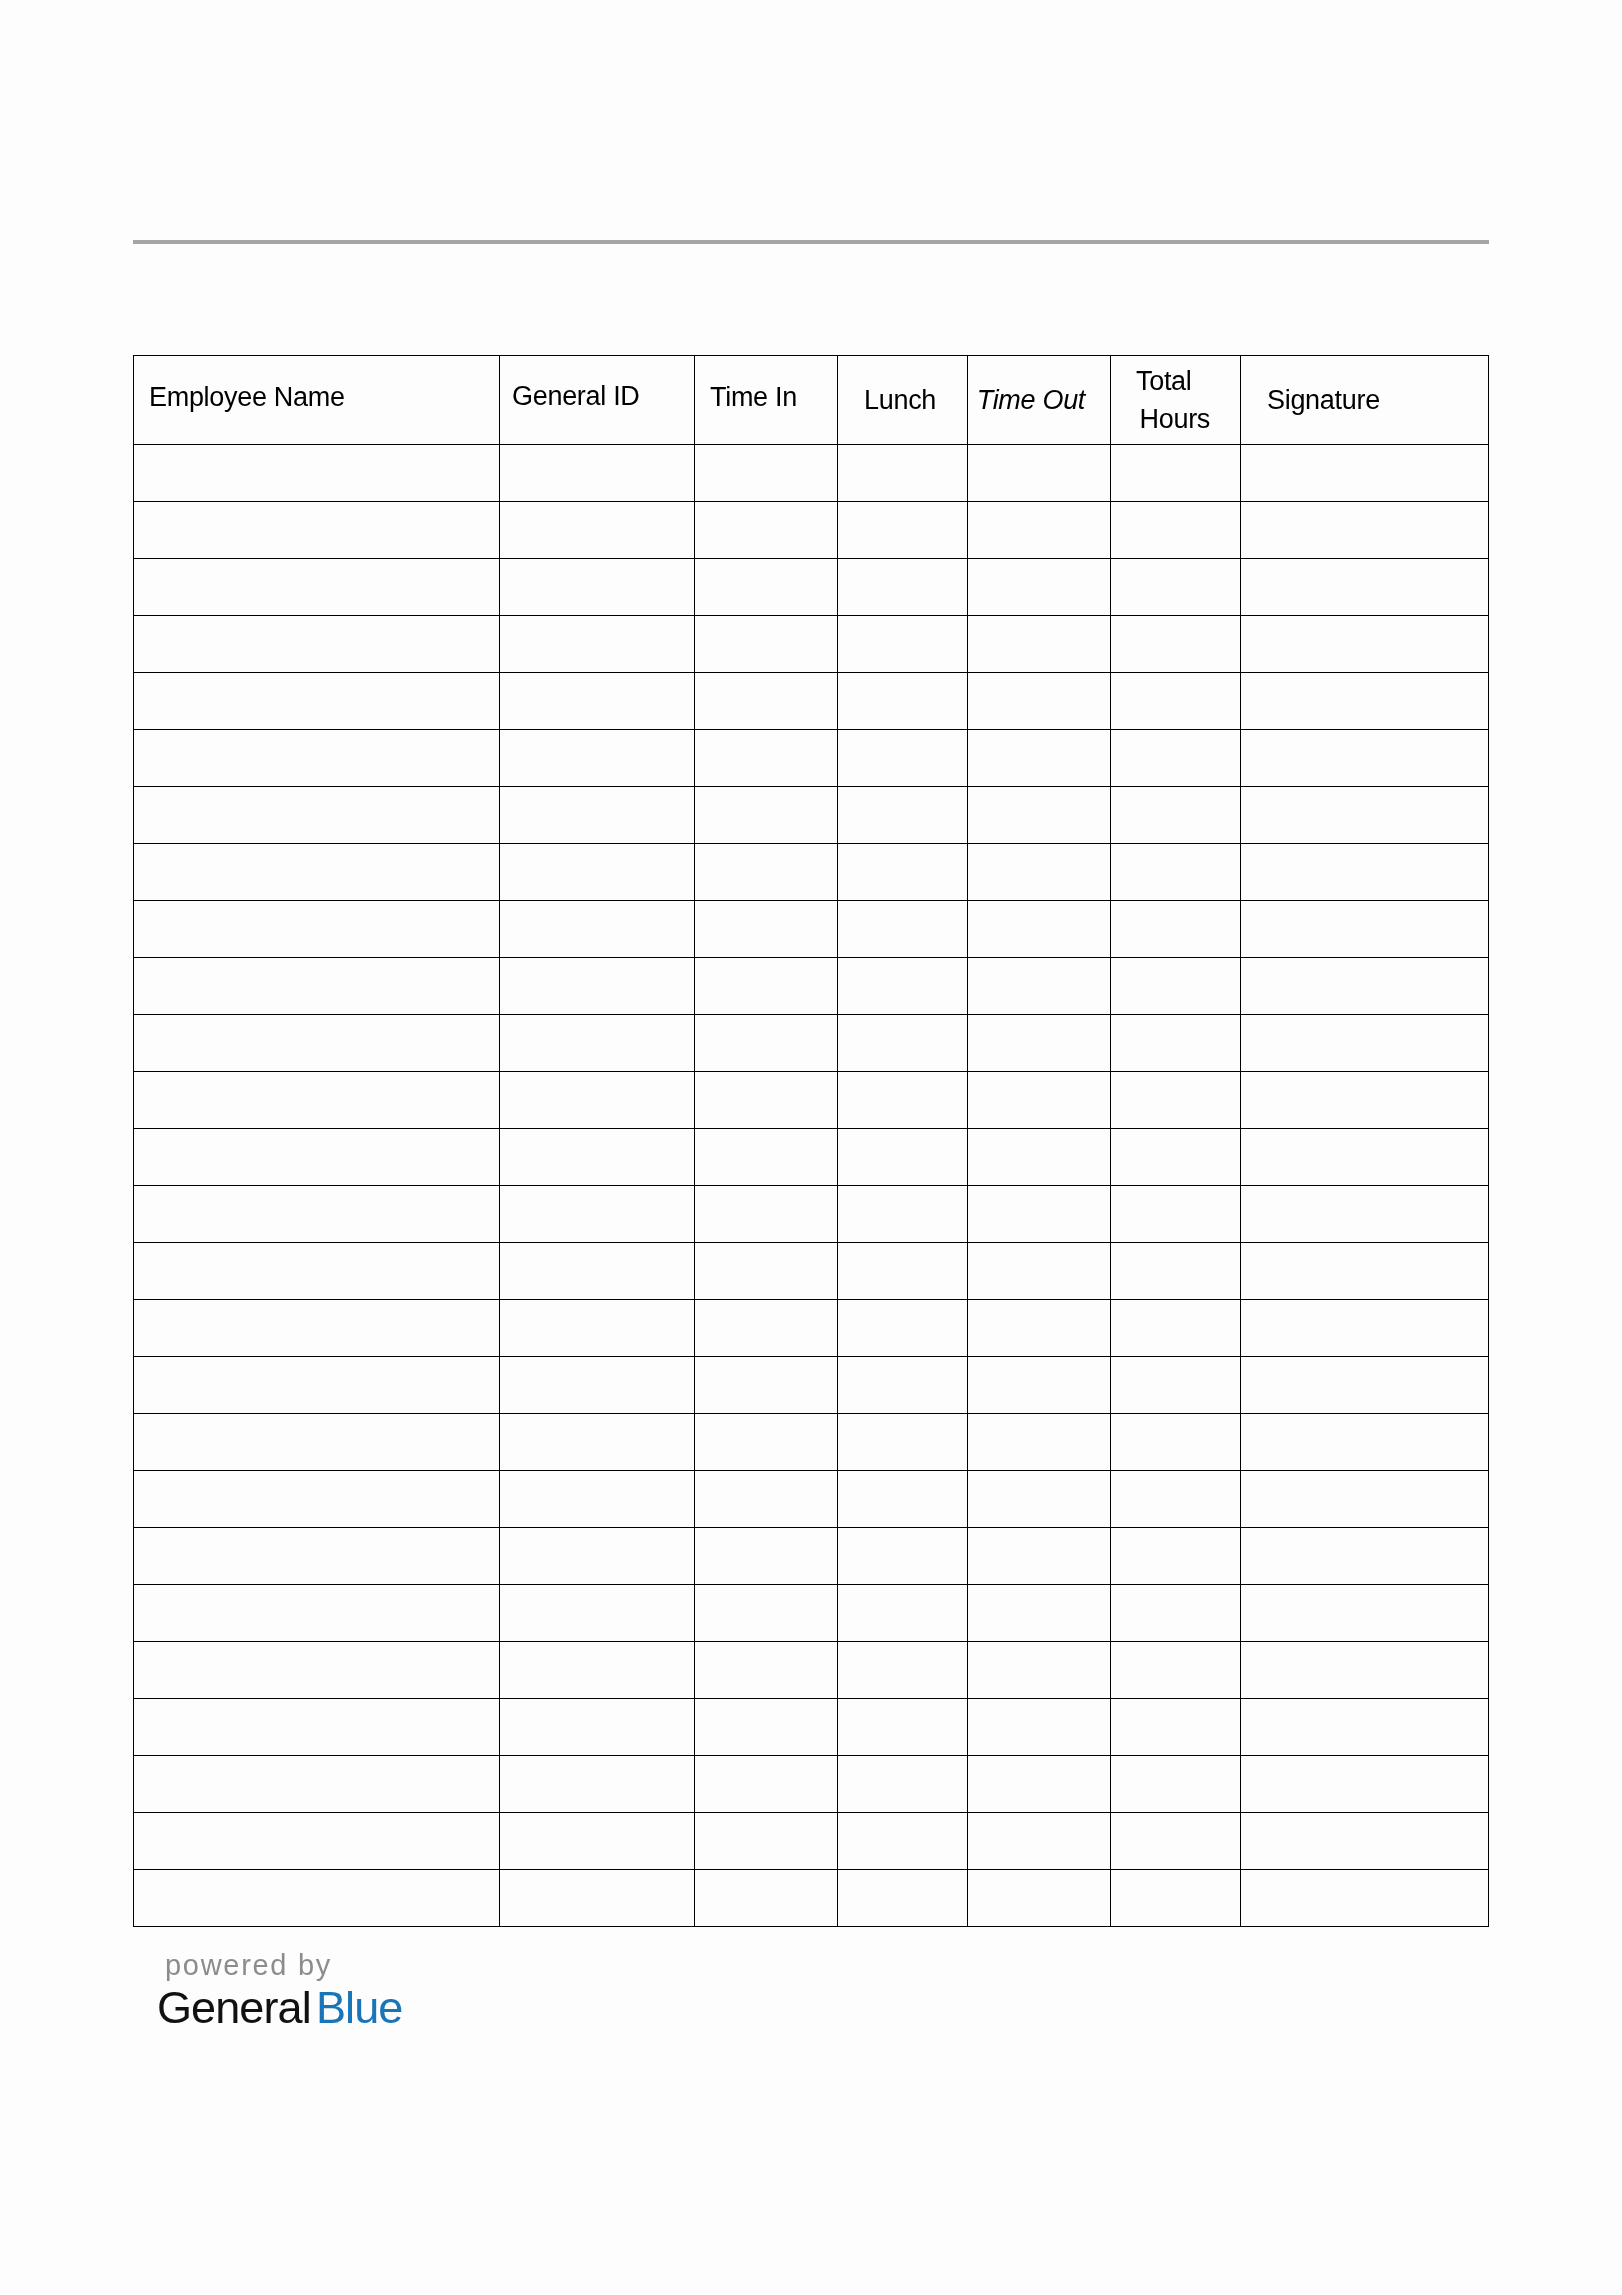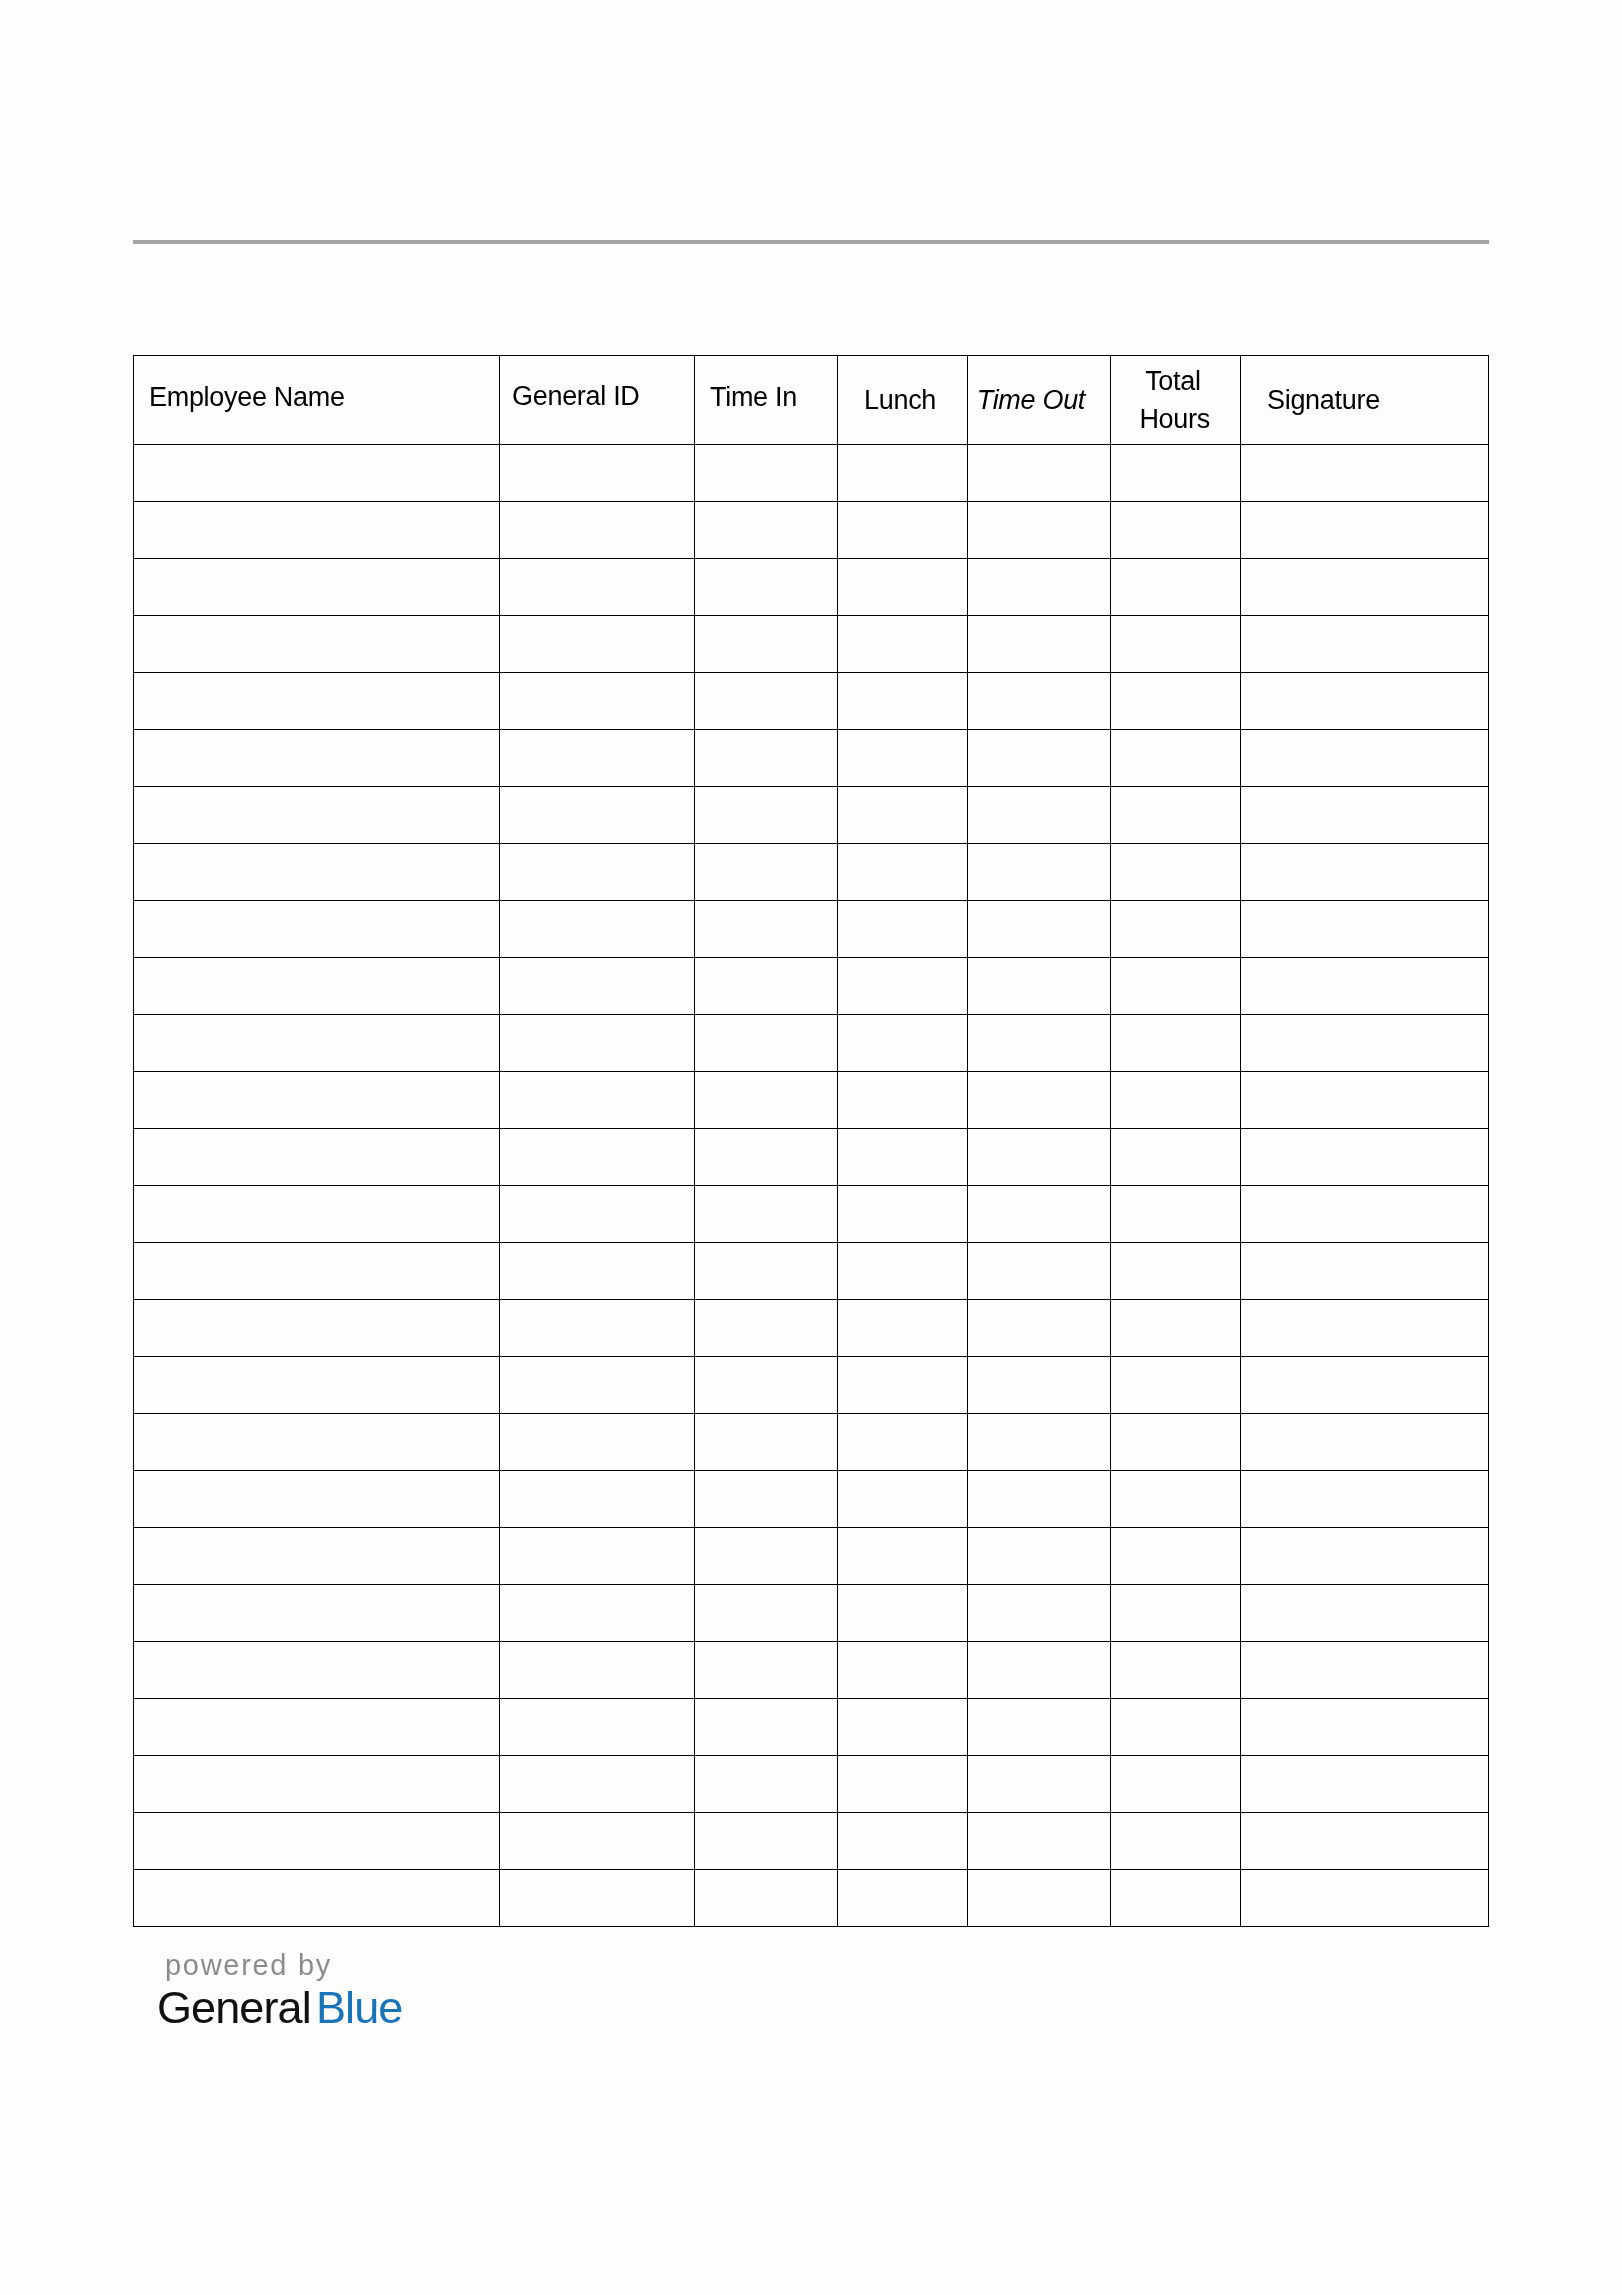--- a/index.html
+++ b/index.html
@@ -20,21 +20,21 @@
   table.sheet th {
     height:89px; font-weight:normal; font-size:27px; text-align:left;
     vertical-align:middle; line-height:38px; padding-left:14px; padding-right:5.2px;
     letter-spacing:-0.3px;
   }
   table.sheet th.h-name { padding-left:15px; padding-bottom:7px; }
   table.sheet th.h-id { padding-left:12px; padding-bottom:8.7px; }
   table.sheet th.h-in { padding-left:15px; padding-bottom:7px; }
   table.sheet th.h-lunch { padding-left:26px; }
   table.sheet th.h-out { padding-left:8.7px;font-style:italic; }
-  table.sheet th.h-total { padding-left:0;text-align:center; }
+  table.sheet th.h-total { padding-left:25px; }
   table.sheet th.h-sig { padding-left:26px; }
   table.sheet td { height:57px; }
   .powered {
     position:absolute; left:165px; top:1949px; font-size:29px; color:#8c8c8c;
     letter-spacing:1.7px;
   }
   .brand {
     position:absolute; left:157px; top:1982px; font-size:45px; letter-spacing:-0.9px;
   }
   .brand .b1 { color:#111; }

